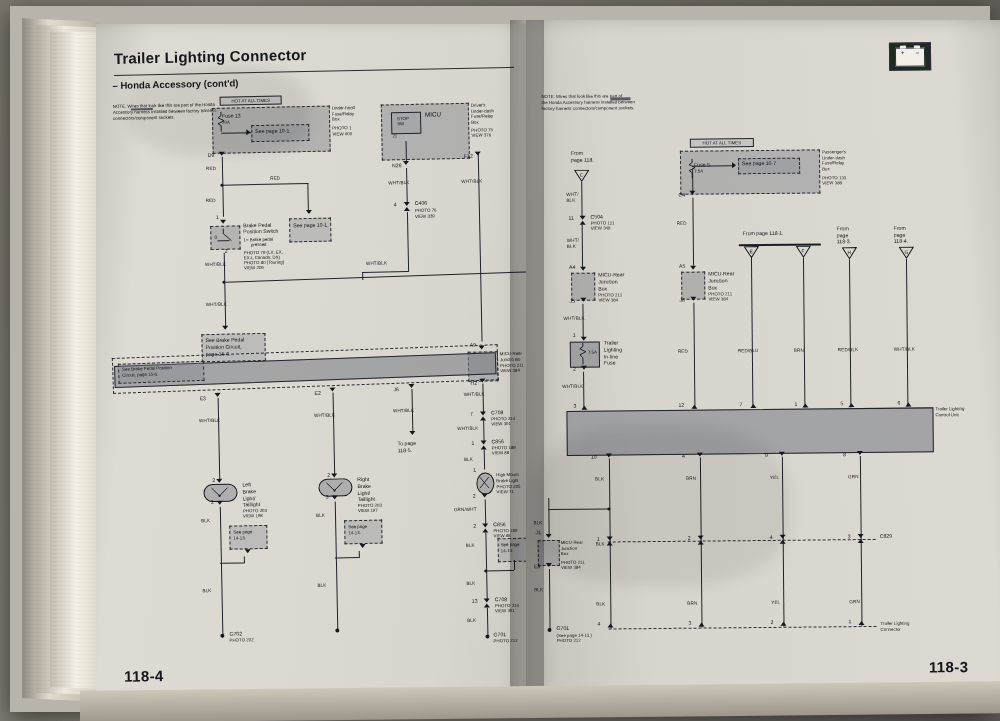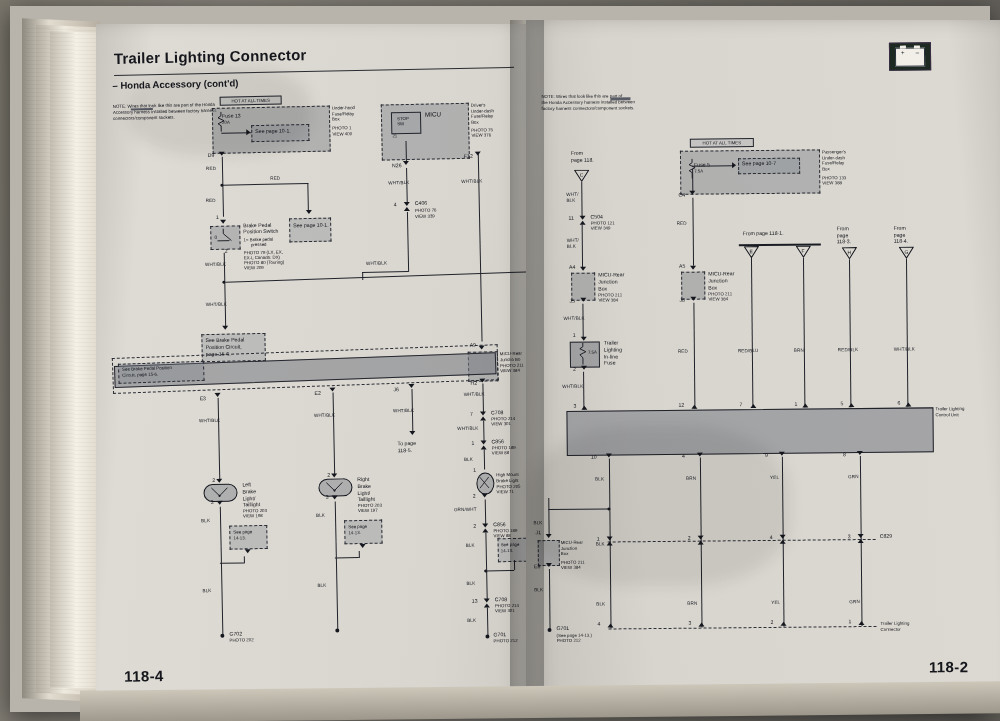--- a/index.html
+++ b/index.html
@@ -613,21 +613,21 @@
         <div class="t xs" style="left:33px;top:544px;">VIEW 384</div>
         <div class="arrD" style="left:18px;top:541px;"></div>
         <div class="t pin" style="left:6px;top:542px;">E8</div>
         <div class="vline" style="left:20.5px;top:547px;height:60px;"></div>
         <div class="t wireLbl" style="left:6px;top:565px;">BLK</div>
         <div class="gnd" style="left:19px;top:606px;"></div>
         <div class="t s" style="left:28px;top:604px;">G701</div>
         <div class="t xs" style="left:28px;top:612px;">(See page 14-13.)</div>
         <div class="t xs" style="left:28px;top:617px;">PHOTO 212</div>
 
-        <div class="pgno" style="left:400px;top:640px;">118-2</div>
+        <div class="pgno" style="left:400px;top:640px;">118-3</div>
       </div>
     </div>
 
     <div class="gutter"></div>
     <div class="bottomedge"></div>
     <div class="shadowblot" style="left:120px;top:60px;width:180px;height:90px;"></div>
     <div class="shadowblot" style="left:520px;top:420px;width:260px;height:160px;"></div>
   </div>
 </div>
 

